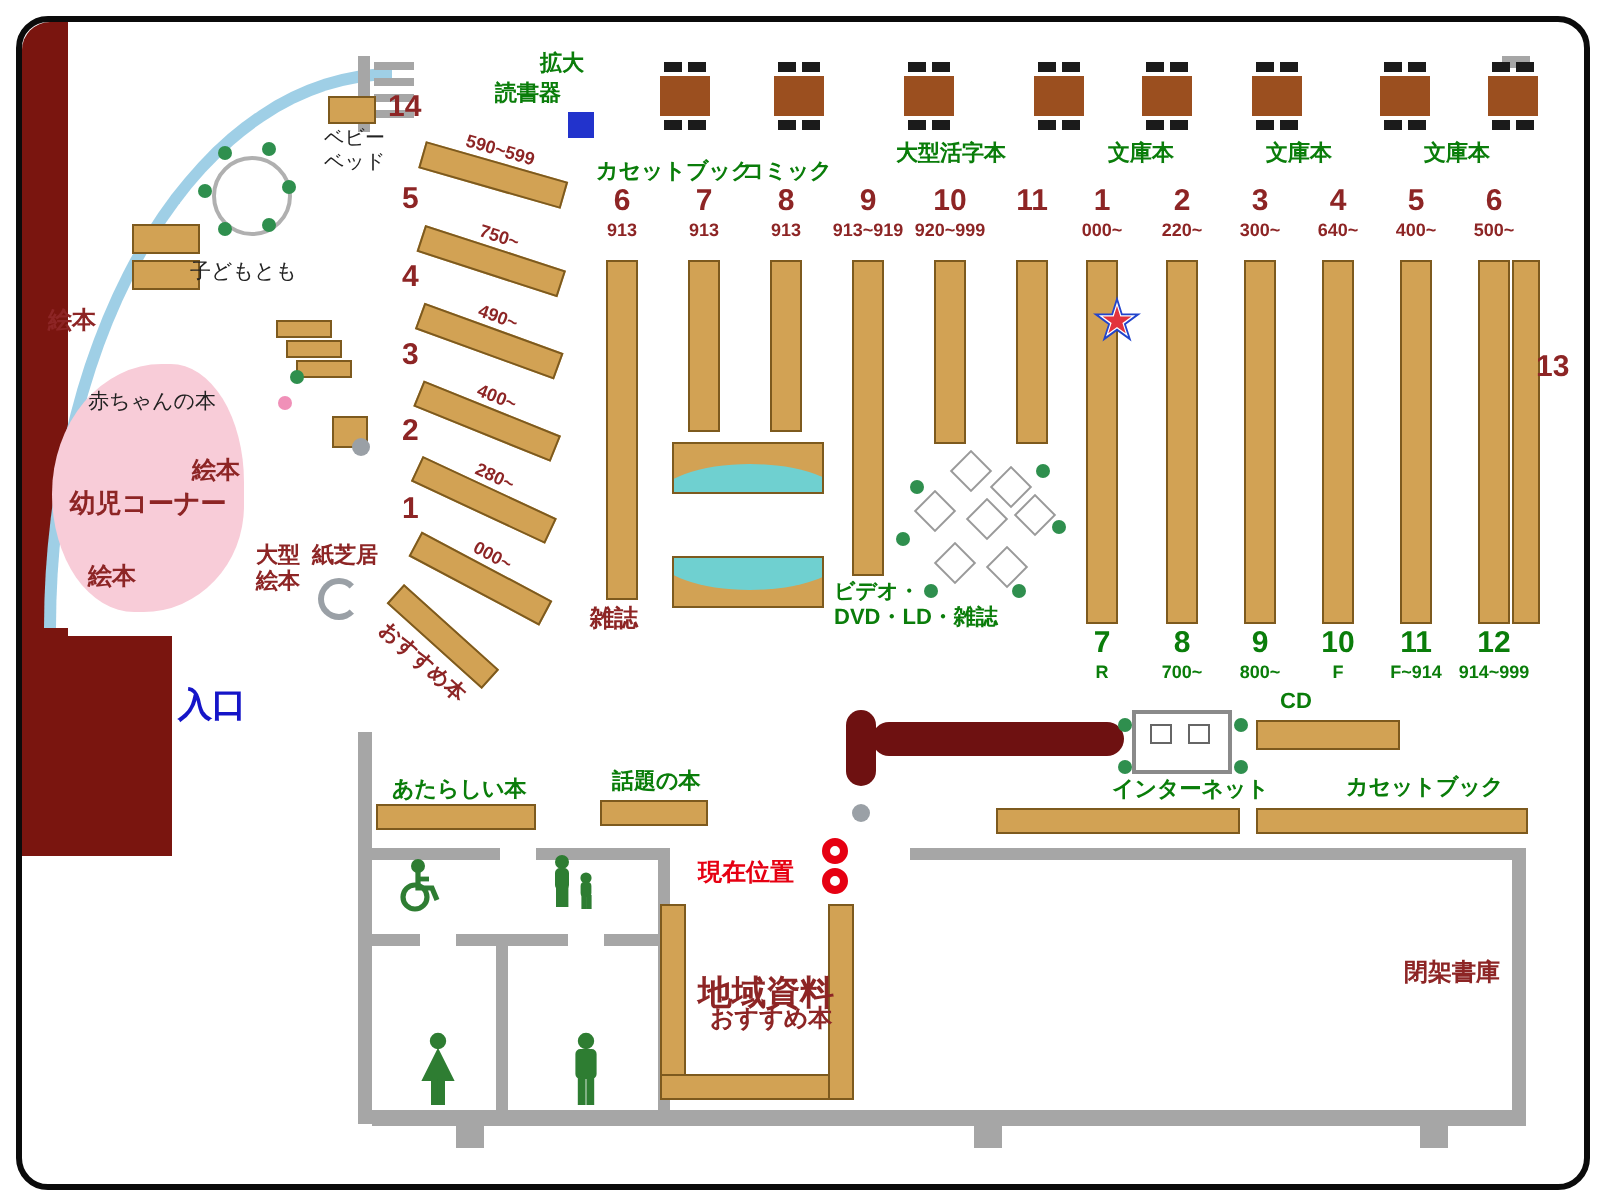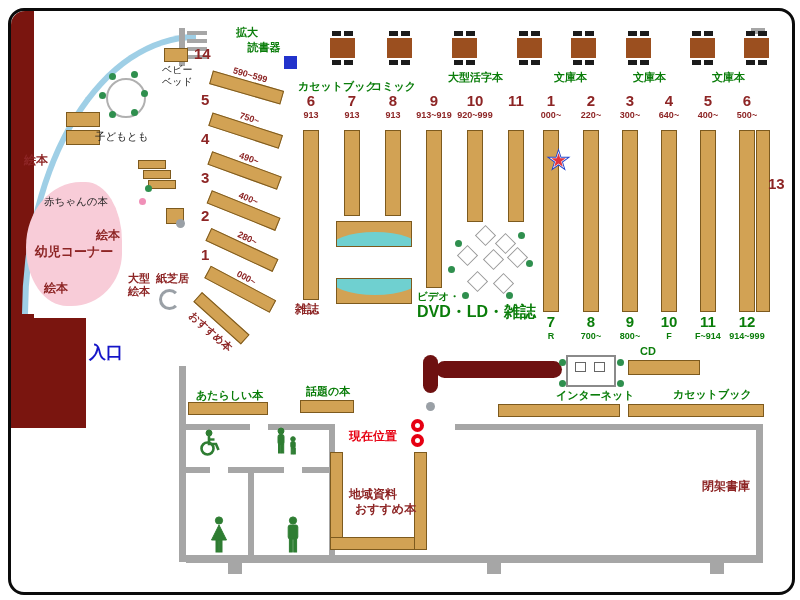--- a/index.html
+++ b/index.html
@@ -113,21 +113,21 @@
   <div class="diag" style="left:216px;top:256px;transform:rotate(28deg);">
     <span class="range">000~</span>
     <div class="diagbar"></div>
   </div>
 
   <div class="diag" style="left:202px;top:292px;transform:rotate(42deg);width:66px;">
     <div class="diagbar" style="width:62px;height:11px;"></div>
     <span style="color:#8d2525;font-weight:bold;font-size:10.5px;white-space:nowrap;">おすすめ本</span>
   </div>
 
-  <div class="glabel" style="left:236px;top:26px;width:56px;text-align:left;">拡大</div>
+  <div class="glabel" style="left:236px;top:26px;width:56px;text-align:right;">拡大</div>
   <div class="glabel" style="left:236px;top:41px;width:56px;text-align:center;">読書器</div>
   <div class="abs" style="left:284px;top:56px;width:13px;height:13px;background:#2233cc;z-index:5;"></div>
 
   <div class="dtable" style="left:330px;top:38px;"></div>
   <div class="dtable" style="left:387px;top:38px;"></div>
   <div class="dtable" style="left:452px;top:38px;"></div>
   <div class="dtable" style="left:517px;top:38px;"></div>
   <div class="dtable" style="left:571px;top:38px;"></div>
   <div class="dtable" style="left:626px;top:38px;"></div>
   <div class="dtable" style="left:690px;top:38px;"></div>
@@ -224,21 +224,21 @@
   <div class="vseat" style="left:510px;top:250px;"></div>
   <div class="vseat" style="left:470px;top:274px;"></div>
   <div class="vseat" style="left:496px;top:276px;"></div>
   <div class="gdot" style="left:455px;top:240px;"></div>
   <div class="gdot" style="left:518px;top:232px;"></div>
   <div class="gdot" style="left:448px;top:266px;"></div>
   <div class="gdot" style="left:526px;top:260px;"></div>
   <div class="gdot" style="left:462px;top:292px;"></div>
   <div class="gdot" style="left:506px;top:292px;"></div>
   <div class="glabel" style="left:417px;top:291px;font-size:10.5px;">ビデオ・</div>
-  <div class="glabel" style="left:417px;top:303px;font-size:16px;">DVD・LD・雑誌</div>
+  <div class="glabel" style="left:417px;top:303px;font-size:11px;">DVD・LD・雑誌</div>
 
   <div class="colhead b green" style="left:529px;top:314px;">
       <div class="num">7</div>
       <div class="range">R</div>
     </div>
   <div class="colhead b green" style="left:569px;top:314px;">
       <div class="num">8</div>
       <div class="range">700~</div>
     </div>
   <div class="colhead b green" style="left:608px;top:314px;">
@@ -297,21 +297,21 @@
   <div class="wall" style="left:455px;top:424px;width:301px;height:6px;"></div>
   <div class="wall" style="left:186px;top:555px;width:577px;height:8px;"></div>
   <div class="wall" style="left:756px;top:424px;width:7px;height:131px;"></div>
   <div class="wall" style="left:228px;top:561px;width:14px;height:13px;"></div>
   <div class="wall" style="left:487px;top:561px;width:14px;height:13px;"></div>
   <div class="wall" style="left:710px;top:561px;width:14px;height:13px;"></div>
 
   <div class="shelf" style="left:330px;top:452px;width:13px;height:98px;"></div>
   <div class="shelf" style="left:330px;top:537px;width:97px;height:13px;"></div>
   <div class="shelf" style="left:414px;top:452px;width:13px;height:98px;"></div>
-  <div class="mlabel" style="left:349px;top:488px;font-size:12px;">地域資料</div>
+  <div class="mlabel" style="left:349px;top:488px;font-size:17px;">地域資料</div>
   <div class="mlabel" style="left:355px;top:503px;font-size:12px;">おすすめ本</div>
 
   <div class="mlabel" style="left:702px;top:480px;font-size:12px;">閉架書庫</div>
 
   <div class="icn" style="left:196px;top:429px;">
     <svg width="26" height="28" viewBox="0 0 26 28">
         <circle class="g" cx="13" cy="4" r="3"></circle>
         <path d="M13 7 L13 15 L20 15 L22.5 21" stroke="#2e7d32" stroke-width="2.6" fill="none"></path>
         <path d="M13 10.5 L18.5 10.5" stroke="#2e7d32" stroke-width="2.4"></path>
         <circle cx="11.5" cy="19.5" r="6" fill="none" stroke="#2e7d32" stroke-width="2.6"></circle>

